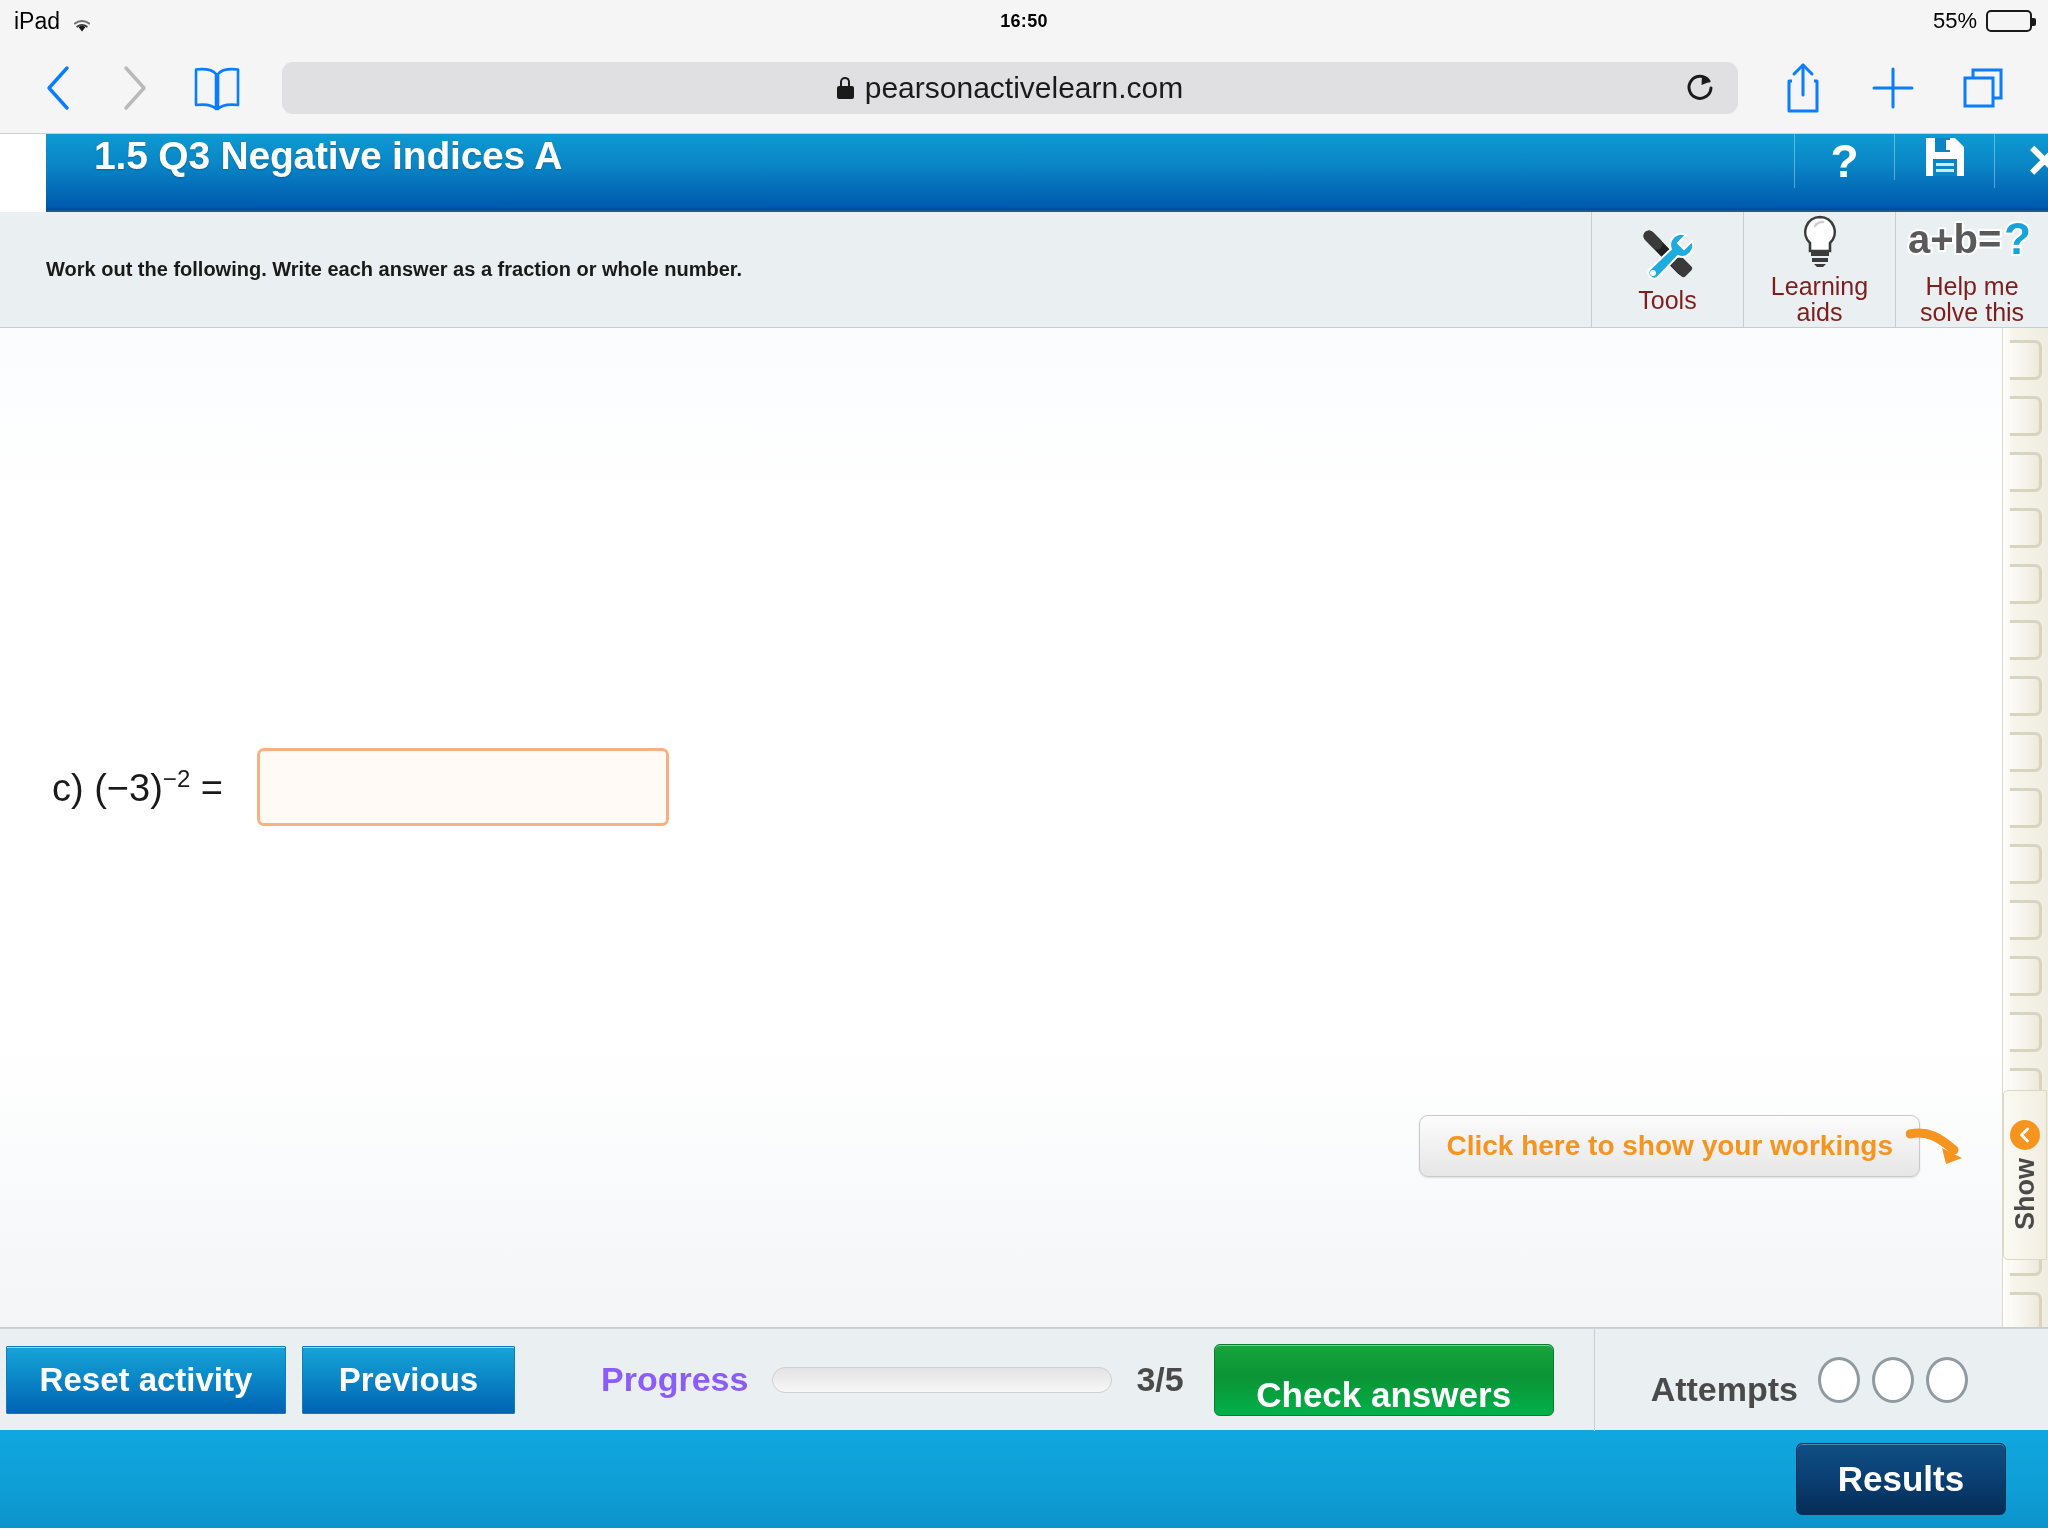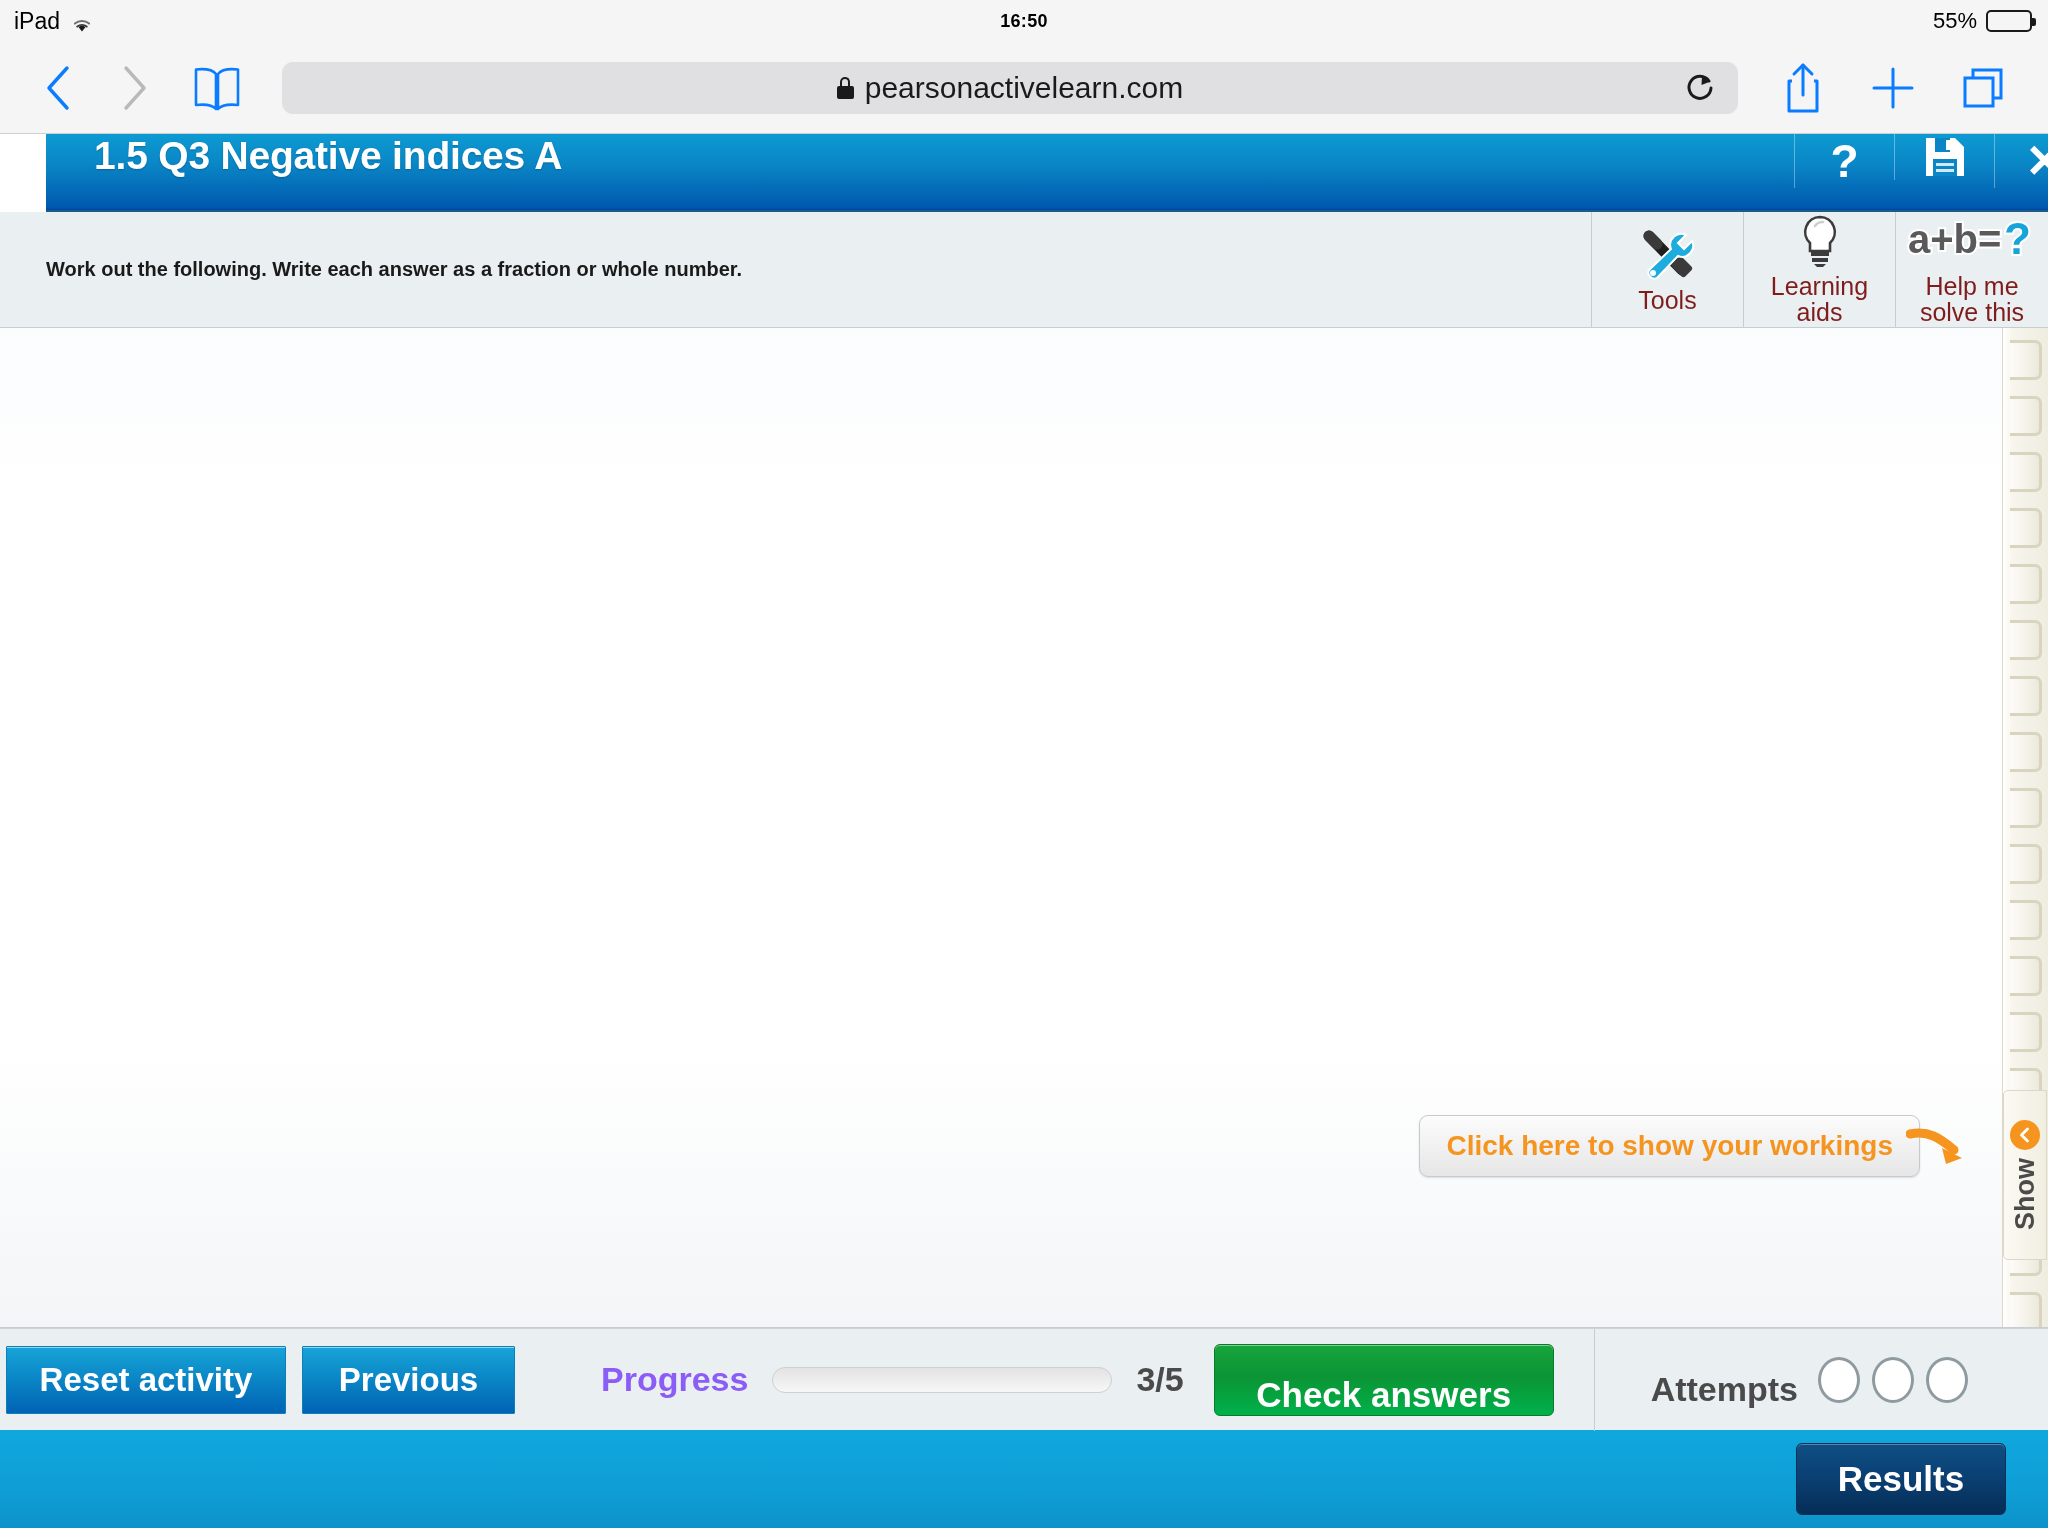--- a/index.html
+++ b/index.html
@@ -391,20 +391,28 @@
     </span>
     <span class="aid-label">
       <span>Help me</span><br>
       <span>solve this</span>
     </span>
   </div>
 </div>
 
 <div class="work-area">
 
+  <div class="question-row">
+    <div class="question-label">
+      <span>c)</span>
+      <span>(−3)</span><sup>−2</sup>
+      <span>=</span>
+    </div>
+    <input class="answer-input" type="text" placeholder="" style="">
+  </div>
 
   <div class="workings-callout">
     <div class="workings-btn">
       <span>Click here to show your workings</span>
     </div>
     <span class="callout-arrow">
       <svg width="70" height="56" viewBox="0 0 70 56">
         <path d="M4 18 C22 14 34 22 48 34" stroke="#f5941e" stroke-width="9" fill="none" stroke-linecap="round"></path>
         <path d="M36 32 L56 42 L40 48 Z" fill="#f5941e"></path>
       </svg>

